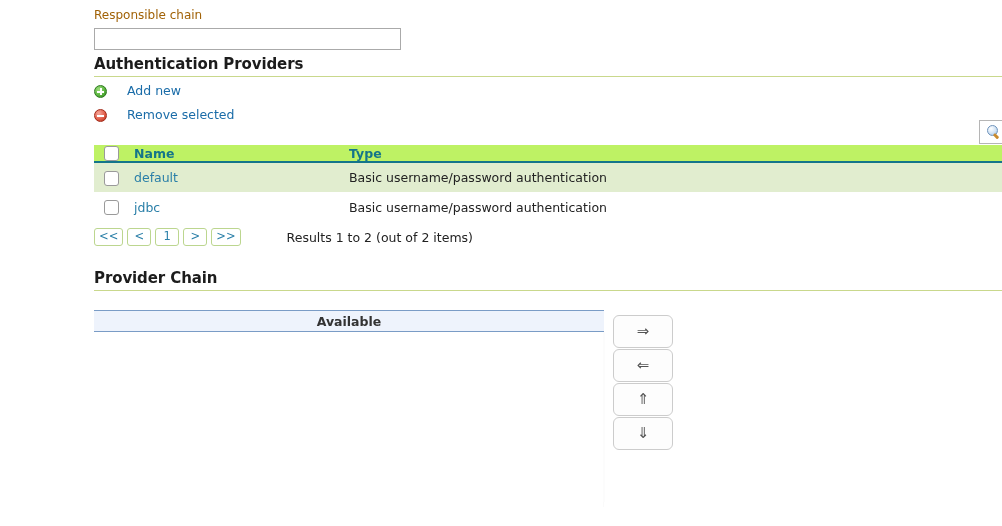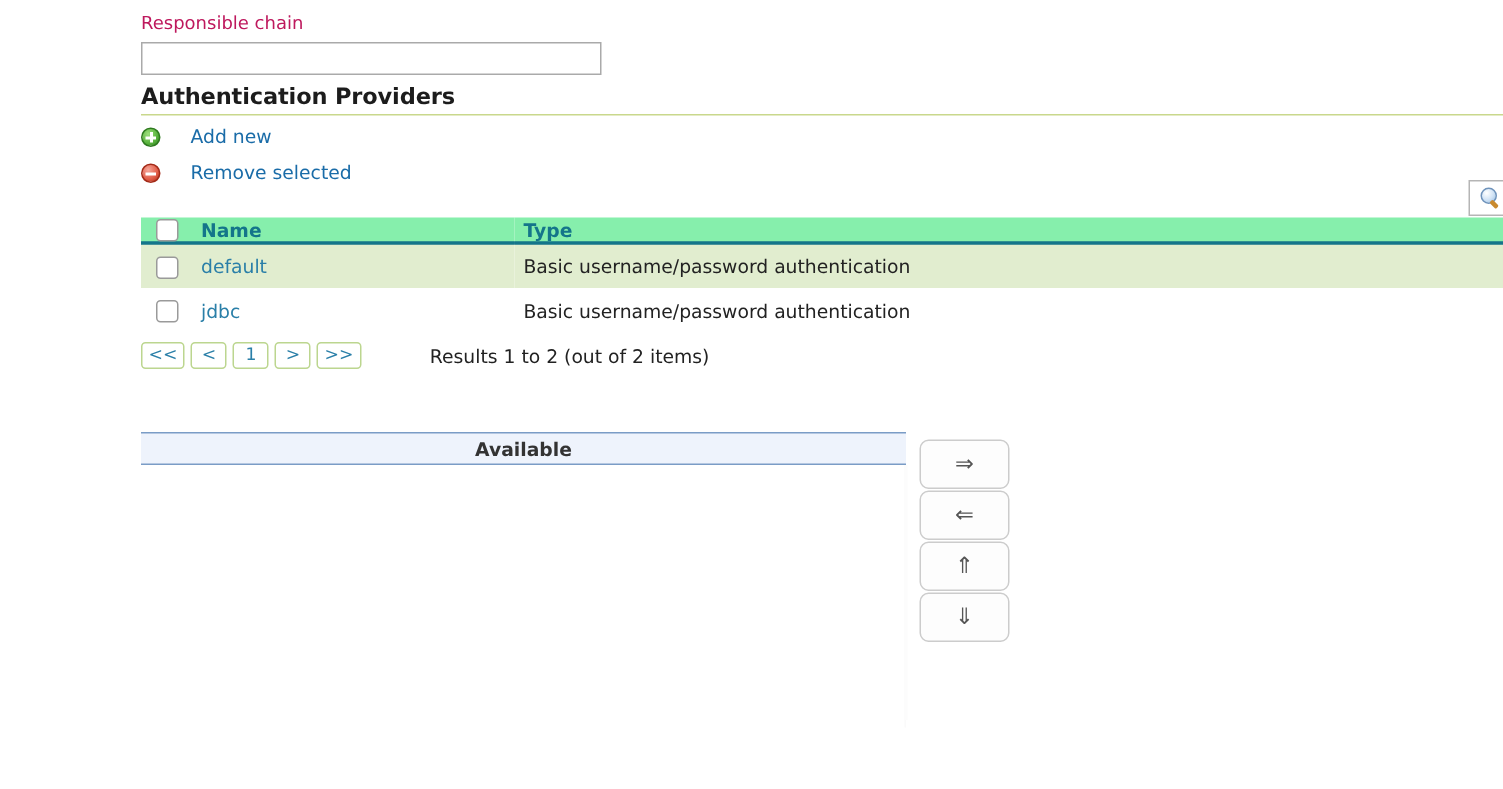--- a/index.html
+++ b/index.html
@@ -13,21 +13,21 @@
     overflow: hidden;
   }
   #page { position: relative; width: 1002px; height: 526px; }
 
   
   .content { position: absolute; left: 94px; top: 0; width: 908px; }
 
   
   .field-label {
     font-size: 12px;
-    color: #be185d;
+    color: #a16207;
     line-height: 14px;
     padding-top: 4px;
   }
   .text-input {
     display: block;
     width: 307px;
     height: 22px;
     margin-top: 6px;
     border: 1px solid #aaaaaa;
     background: #ffffff;
@@ -113,21 +113,21 @@
     border-radius: 1px;
   }
 
   
   .data-table {
     width: 908px;
     border-collapse: collapse;
     margin-top: 0;
   }
   .data-table th {
-    background: #86efac;
+    background: #bef264;
     border-bottom: 2px solid #14758a;
     text-align: left;
     font-size: 12.5px;
     font-weight: bold;
     color: #14758a;
     height: 17px;
     padding: 0 6px;
     vertical-align: middle;
   }
   .data-table td {
@@ -296,20 +296,21 @@
       <span class="pg-btn">&lt;&lt;</span>
       <span class="pg-btn">&lt;</span>
       <span class="pg-btn">1</span>
       <span class="pg-btn">&gt;</span>
       <span class="pg-btn">&gt;&gt;</span>
       <span class="pg-info">Results 1 to 2 (out of 2 items)</span>
     </div>
   </div>
 
   <div class="content" style="top:269px;">
+    <div class="section-heading">Provider Chain</div>
 
     <div class="palette">
 
       <div class="pane-available">
         <div class="pane-head">Available</div>
         <div class="pane-body bordered-right"></div>
       </div>
 
       <div class="vdivider"></div>
 

